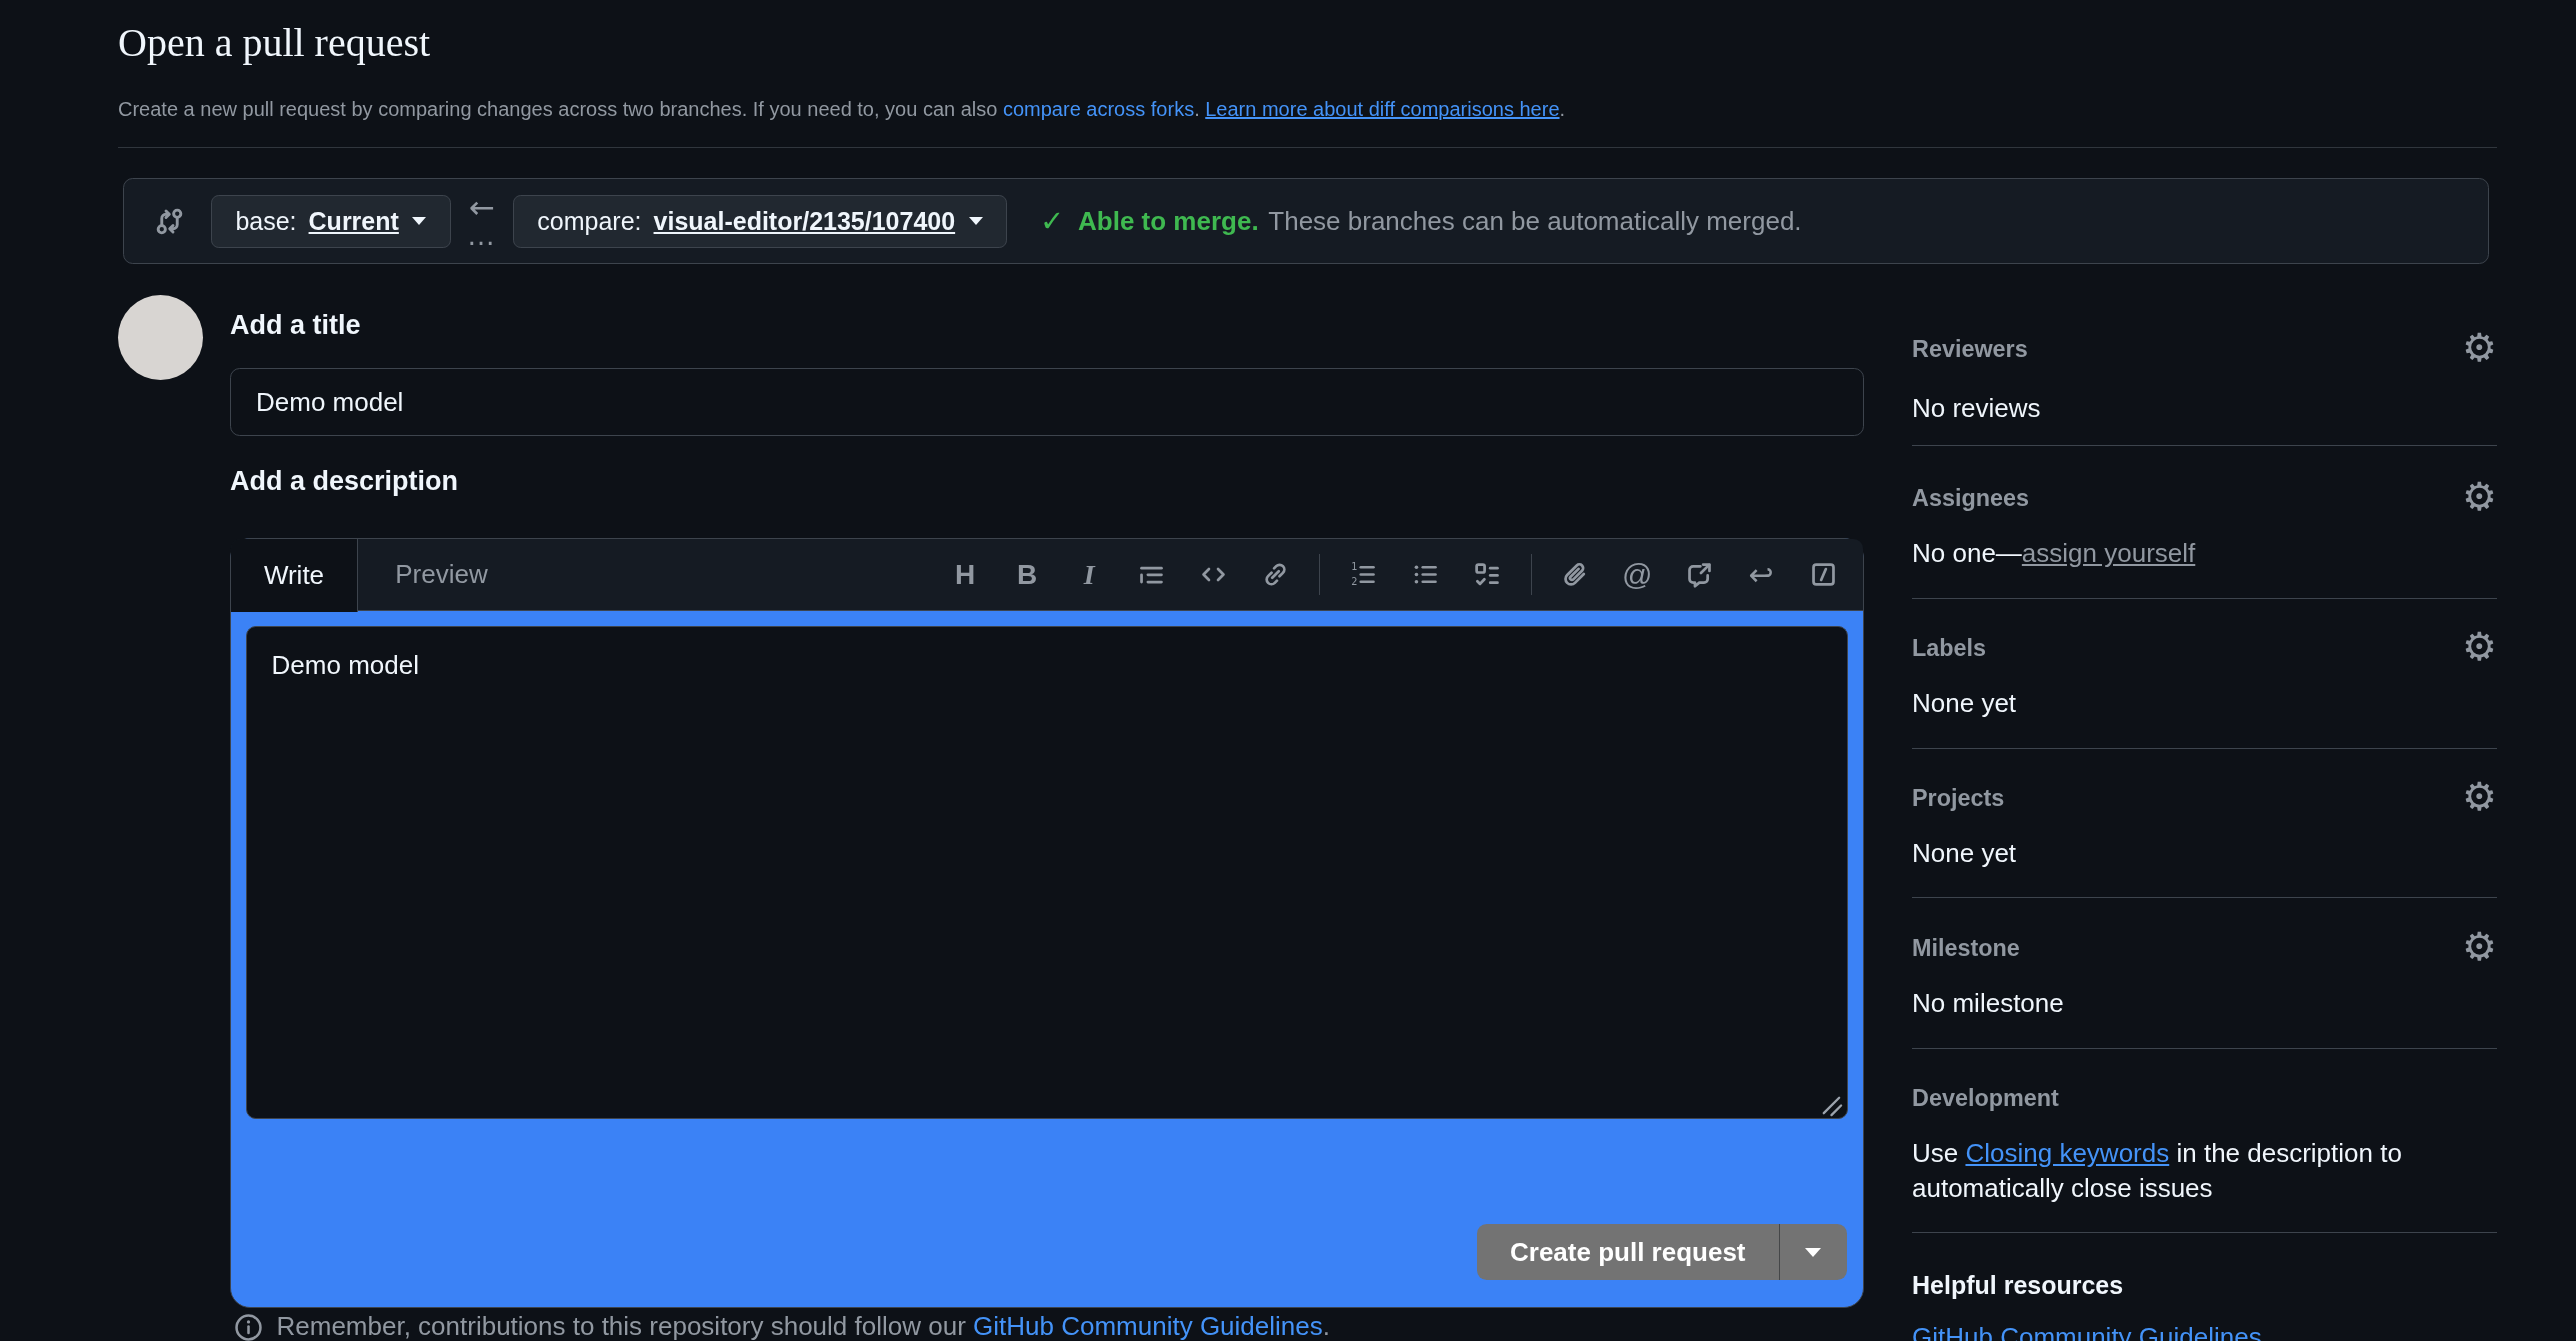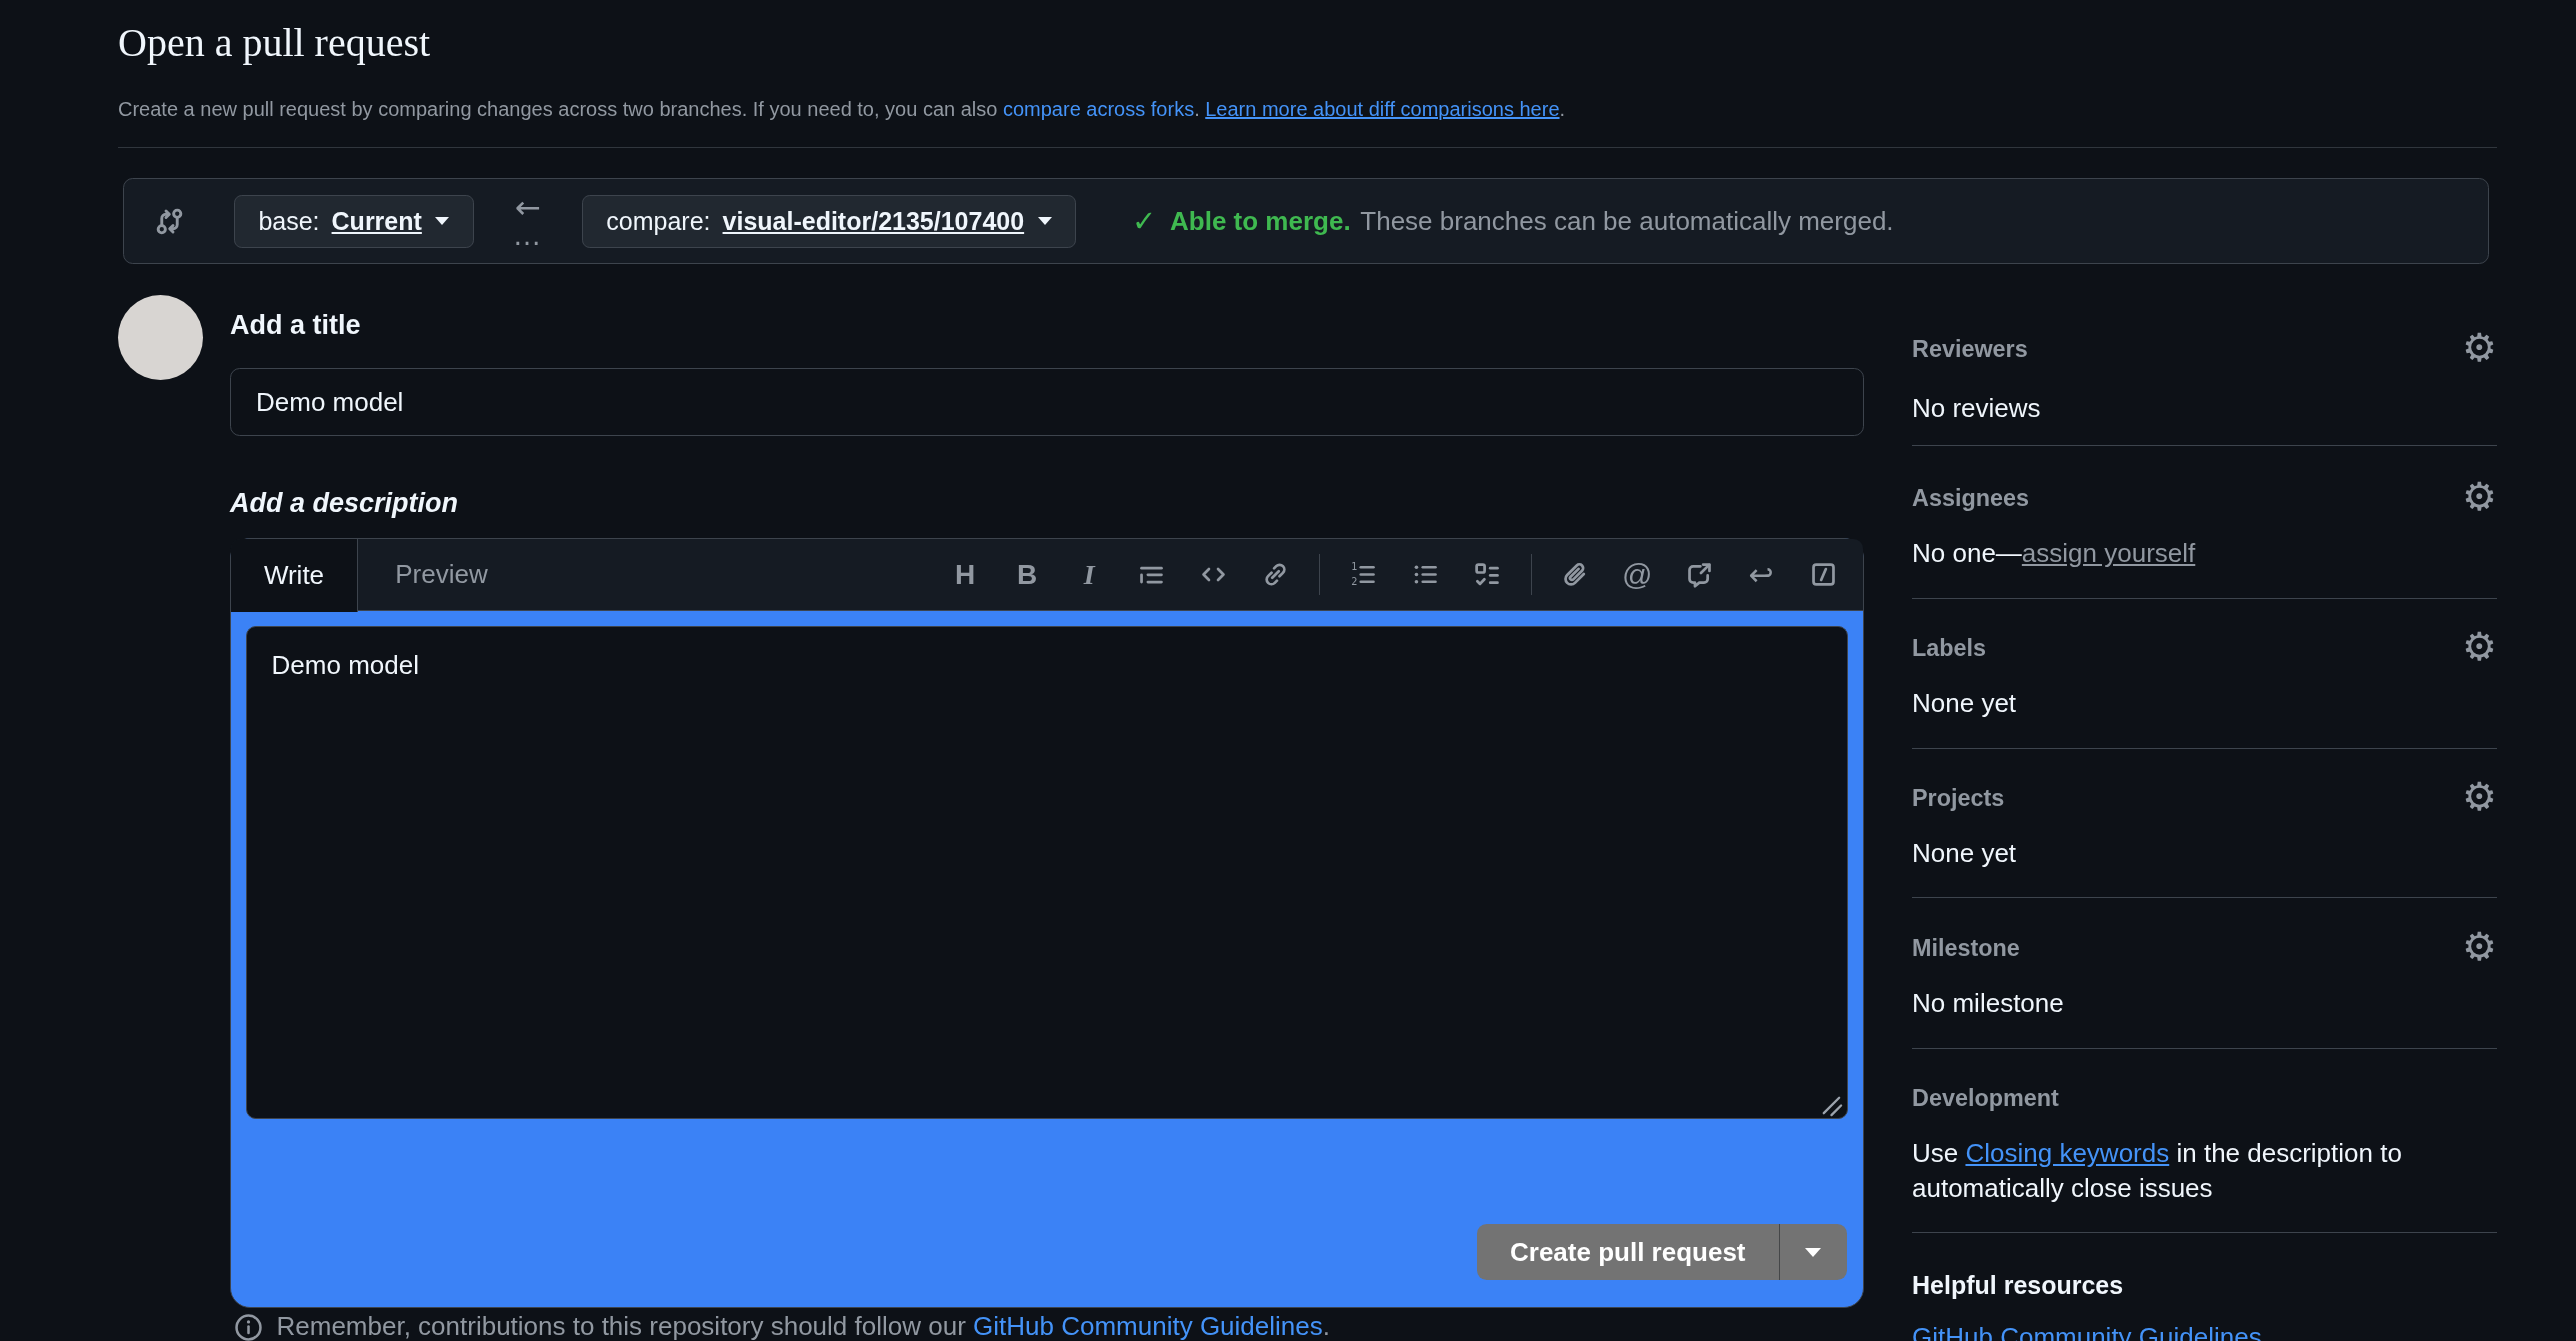--- a/index.html
+++ b/index.html
@@ -17,21 +17,21 @@
   .page-title { left:118px; top:15.6px; font-size:40px; font-weight:400; color:#f0f6fc; line-height:53px;font-family:Liberation Serif, serif; }
   .page-sub   { left:118px; top:92px; font-size:20px; color:#9198a1; line-height:35px; }
   a.link  { color:#4493f8; text-decoration:none; }
   a.link.u { text-decoration:underline; }
   .head-divider { left:118px; top:147px; width:2379px; height:0; border-top:1px solid #30363d; }
 
   
   .branch-bar {
     left:123px; top:178px; width:2366px; height:86px;
     background:#151b23; border:1px solid #3d444d; border-radius:9.7px;
-    display:flex; align-items:center; padding:0 29px;gap:23px;
+    display:flex; align-items:center; padding:0 29px;
   }
   .compare-ic { width:33px; height:33px; flex:0 0 auto; margin-right:25px; }
   .branch-btn {
     height:53px; background:#212830; border:1px solid #3d444d; border-radius:7.8px;
     display:flex; align-items:center; padding:0 23.4px; font-size:25px; color:#f0f6fc;
     cursor:pointer; white-space:nowrap;
   }
   .branch-btn b { font-weight:700; margin-left:12px;text-decoration:underline; }
   .caret-down {
     width:0; height:0; margin-left:13.6px;
@@ -51,21 +51,21 @@
 
   
   .form-col { left:230px; top:310px; width:1634px; }
   .field-heading { font-size:27px; font-weight:700; color:#f0f6fc; }
   .title-input {
     position:absolute; left:0; top:58px; width:100%; height:68px;
     background:#0d1117; border:1px solid #3d444d; border-radius:9.7px;
     color:#f0f6fc; font-size:26px; font-family:"Liberation Sans",sans-serif;
     padding:0 25px; outline:none;
   }
-  .desc-heading { position:absolute; left:0; top:178px;font-style:italic; }
+  .desc-heading { position:absolute; left:0; top:156px; }
 
   .editor {
     position:absolute; left:0; top:228px; width:100%; height:770px;
     border:1px solid #3d444d; border-radius:20px; background:#3b82f6;
   }
   .ed-head {
     height:72px; background:#151b23; border-bottom:1px solid #3d444d;
     border-radius:9.7px 9.7px 0 0; display:flex; align-items:stretch;
   }
   .tab {

